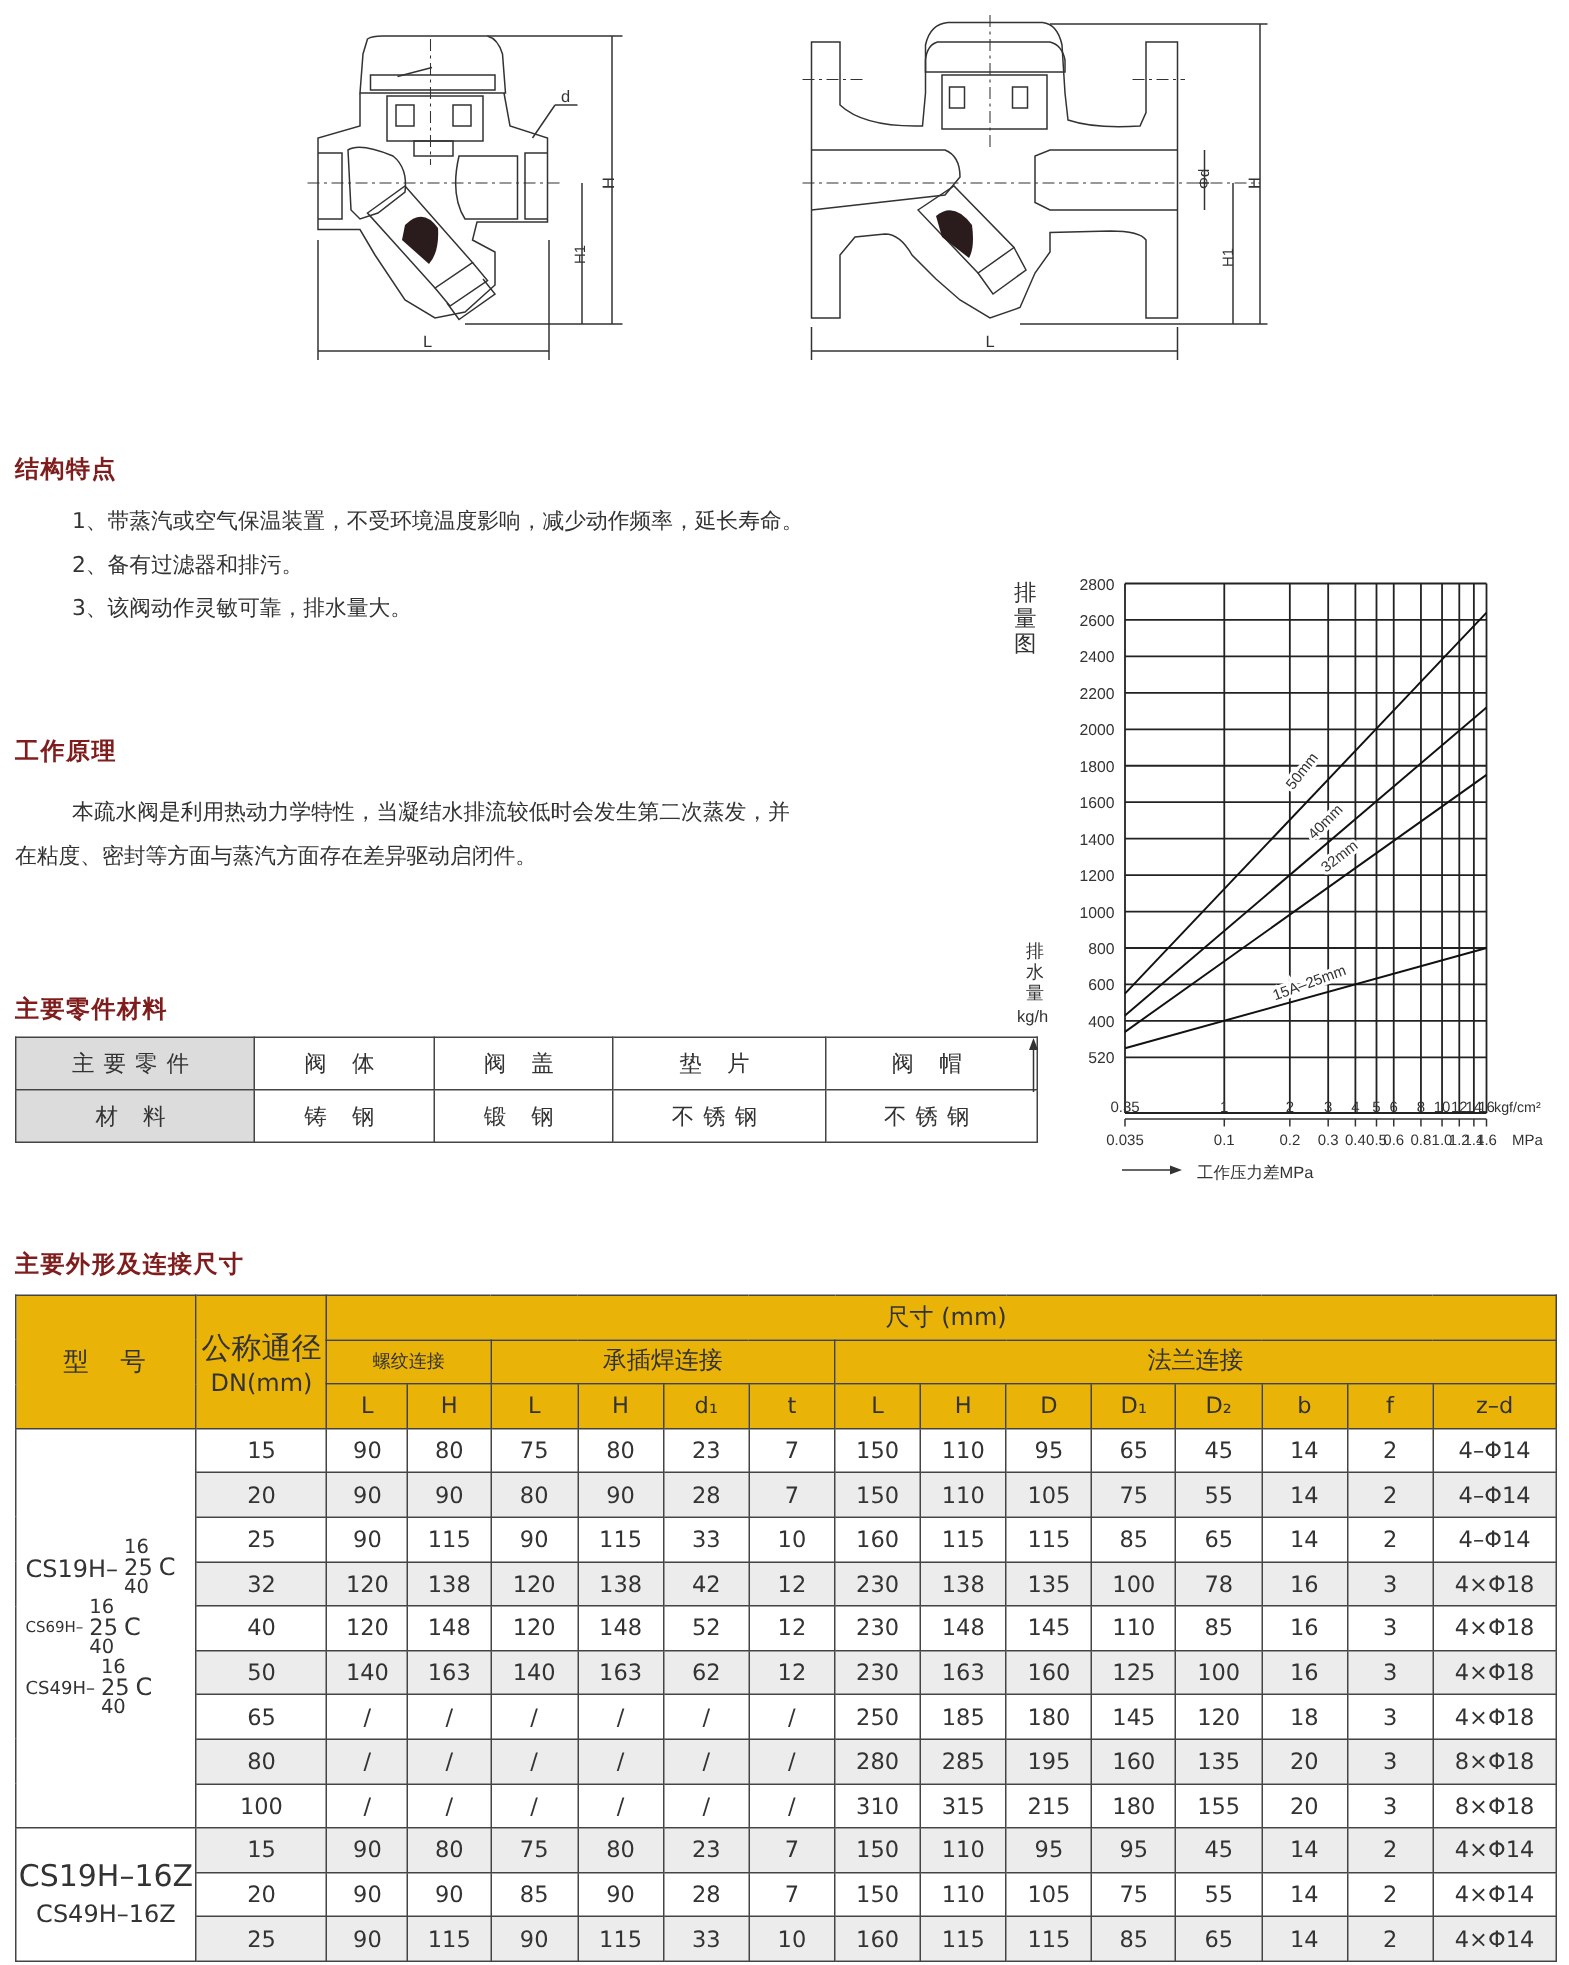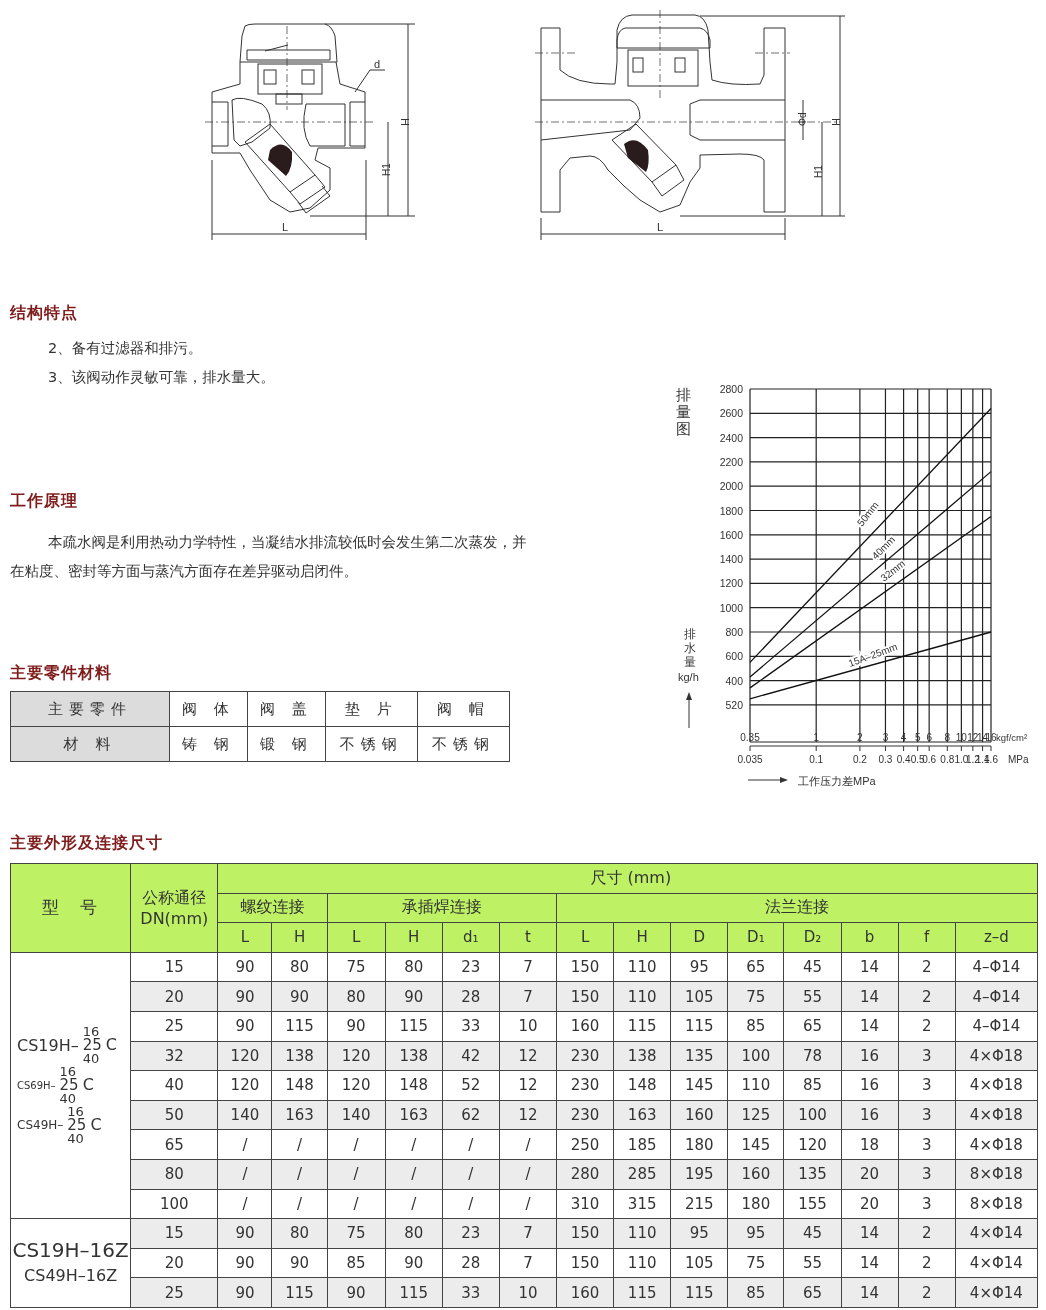--- a/index.html
+++ b/index.html
@@ -6,21 +6,21 @@
   body{width:1046px;height:1310px;position:relative;overflow:hidden;
        font-family:"DejaVu Sans","Liberation Sans",sans-serif;color:#222;}
   .abs{position:absolute;}
   .h2{font-weight:bold;font-size:16px;color:#7f1d1d;letter-spacing:1px;}
   .para{font-size:14.5px;color:#333;line-height:29px;}
   svg text{font-family:"Liberation Sans","DejaVu Sans",sans-serif;}
   table{border-collapse:collapse;}
   .mat td{border:1px solid #444;height:32px;text-align:center;font-size:15px;color:#333;letter-spacing:6px;}
   .mat td.hd{background:#dcdcdc;}
   .dim td{border:1px solid #444;text-align:center;font-size:15px;color:#333;height:28.6px;padding:0;}
-  .dim .hd{background:#bef264;}
+  .dim .hd{background:#eab308;}
   .dim tr.g td.v{background:#ececec;}
   .model-line{display:flex;align-items:center;justify-content:flex-start;margin:0 0 0 6px;}
   .stack{display:inline-flex;flex-direction:column;font-size:13px;line-height:13px;margin-left:4px;text-align:left;}
   .stack .mid{font-size:15px;}
 </style>
 </head>
 <body>
 
 <div class="abs" style="left:180px;top:0;width:260px;height:250px;">
   <svg width="260" height="250" viewBox="180 0 260 250">
@@ -104,32 +104,33 @@
       <text x="657" y="231">L</text>
       <text x="832" y="126" transform="rotate(-90 836 122)">H</text>
       <text x="810" y="174" transform="rotate(-90 818 170)" font-size="10">H1</text>
       <text x="794" y="126" transform="rotate(-90 800 120)" font-size="10">Φd</text>
     </g>
   </svg>
 </div>
 
 <div class="abs h2" style="left:10px;top:303px;">结构特点</div>
 <div class="abs para" style="left:48px;top:334px;">
+  <div>1、带蒸汽或空气保温装置，不受环境温度影响，减少动作频率，延长寿命。</div>
   <div>2、备有过滤器和排污。</div>
   <div>3、该阀动作灵敏可靠，排水量大。</div>
 </div>
 
 <div class="abs h2" style="left:10px;top:491px;">工作原理</div>
 <div class="abs para" style="left:10px;top:528px;width:620px;">
   <div style="padding-left:38px">本疏水阀是利用热动力学特性，当凝结水排流较低时会发生第二次蒸发，并</div>
   <div>在粘度、密封等方面与蒸汽方面存在差异驱动启闭件。</div>
 </div>
 
 <div class="abs h2" style="left:10px;top:663px;">主要零件材料</div>
-<table class="abs mat" style="left:10px;top:691px;width:500px;">
+<table class="abs mat" style="left:10px;top:691px;width:682px;">
   <tbody>
       <tr>
     <td class="hd" style="width:156px">主要零件</td>
     <td>阀 体</td>
     <td>阀 盖</td>
     <td>垫 片</td>
     <td>阀 帽</td>
   </tr>
   <tr>
     <td class="hd">材 料</td>
@@ -263,27 +264,27 @@
       <col style="width:56px">
       <col style="width:57px">
       <col style="width:57px">
       <col style="width:57px">
       <col style="width:82px">
   </colgroup>
   <tbody>
       <tr>
     <td class="hd" rowspan="3" style="font-size:17px;letter-spacing:2px">型　号</td>
     <td class="hd" rowspan="3">
-      <div style="font-size:16px">公称通径</div>
+      <div style="font-size:20px">公称通径</div>
       <div style="font-size:16px">DN(mm)</div>
     </td>
     <td class="hd" colspan="14" style="text-align:left;padding-left:372px;font-size:16px">尺寸 (mm)</td>
   </tr>
   <tr>
-    <td class="hd" colspan="2" style="font-size:16px">螺纹连接</td>
+    <td class="hd" colspan="2" style="font-size:12px">螺纹连接</td>
     <td class="hd" colspan="4" style="font-size:16px">承插焊连接</td>
     <td class="hd" colspan="8" style="font-size:16px">法兰连接</td>
   </tr>
   <tr id="col-head-row">
         <td class="hd">L</td>
         <td class="hd">H</td>
         <td class="hd">L</td>
         <td class="hd">H</td>
         <td class="hd">d₁</td>
         <td class="hd">t</td>

